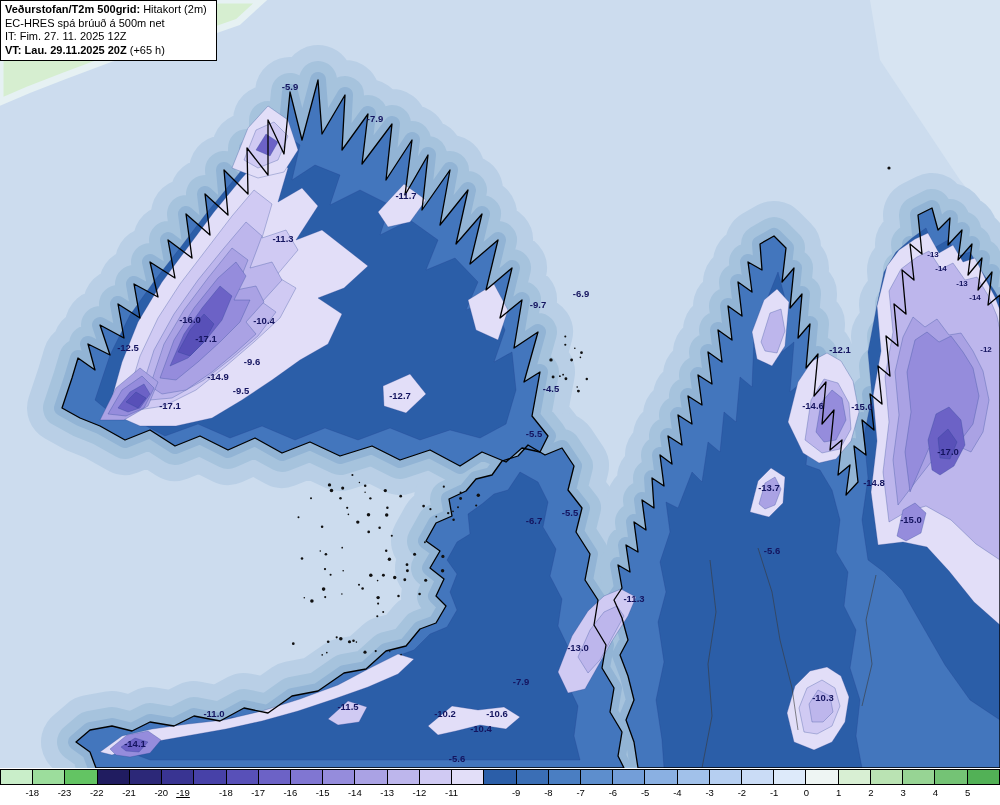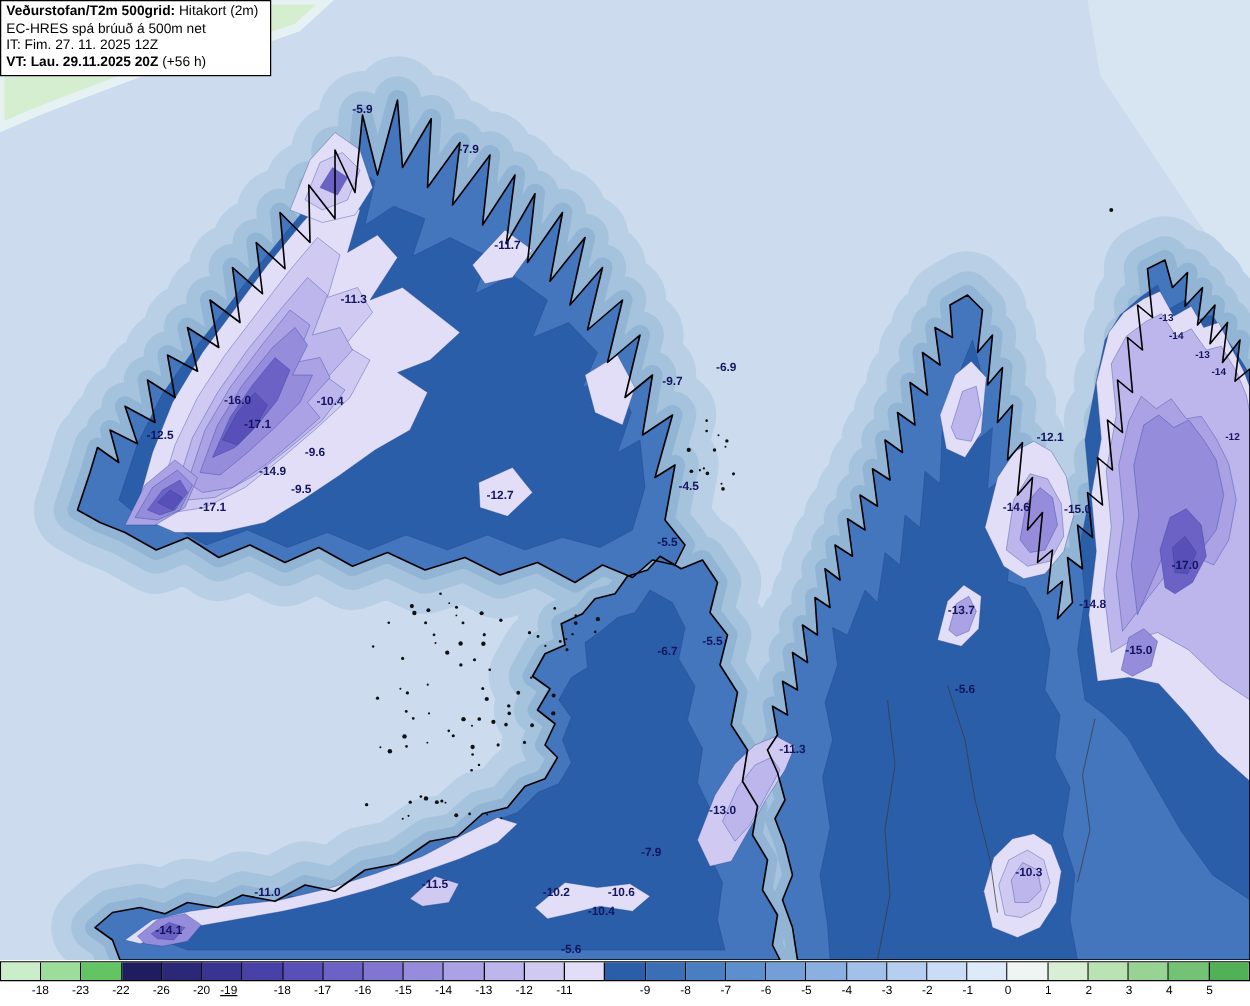--- a/index.html
+++ b/index.html
@@ -285,21 +285,21 @@
         <text x="962" y="286" class="tl sm">-13</text>
         <text x="975" y="300" class="tl sm">-14</text>
         <text x="986" y="352" class="tl sm">-12</text>
       </g>
 </svg>
 
 <div class="title-box">
   <div class="t-line"><span class="b">Veðurstofan/T2m 500grid:</span><span> Hitakort (2m)</span></div>
   <div class="t-line">EC-HRES spá brúuð á 500m net</div>
   <div class="t-line">IT: Fim. 27. 11. 2025 12Z</div>
-  <div class="t-line"><span class="b">VT: Lau. 29.11.2025 20Z</span><span> (+56 h)</span></div>
+  <div class="t-line"><span class="b">VT: Lau. 29.11.2025 20Z</span><span> (+65 h)</span></div>
 </div>
 
 <div class="colorbar">
   <div class="cb-cells" id="cb-cells">
         <div class="cb-cell" style="background: rgb(201, 238, 201);"></div>
         <div class="cb-cell" style="background: rgb(156, 221, 156);"></div>
         <div class="cb-cell" style="background: rgb(99, 196, 99);"></div>
         <div class="cb-cell" style="background: rgb(32, 28, 96);"></div>
         <div class="cb-cell" style="background: rgb(44, 40, 120);"></div>
         <div class="cb-cell" style="background: rgb(57, 52, 146);"></div>
@@ -326,21 +326,21 @@
         <div class="cb-cell" style="background: rgb(216, 239, 211);"></div>
         <div class="cb-cell" style="background: rgb(186, 227, 179);"></div>
         <div class="cb-cell" style="background: rgb(151, 212, 148);"></div>
         <div class="cb-cell" style="background: rgb(116, 195, 117);"></div>
         <div class="cb-cell" style="background: rgb(82, 177, 86);"></div>
       </div>
   <div class="cb-ticks" id="cb-ticks">
         <span class="cb-tick" style="left: 32.2581px;">-18</span>
         <span class="cb-tick" style="left: 64.5161px;">-23</span>
         <span class="cb-tick" style="left: 96.7742px;">-22</span>
-        <span class="cb-tick" style="left: 129.032px;">-26</span>
+        <span class="cb-tick" style="left: 129.032px;">-21</span>
         <span class="cb-tick" style="left: 161.29px;">-20</span>
         <span class="cb-tick" style="left: 183px; text-decoration: underline;">-19</span>
         <span class="cb-tick" style="left: 225.806px;">-18</span>
         <span class="cb-tick" style="left: 258.065px; text-align: right;">-17</span>
         <span class="cb-tick" style="left: 290.323px;">-16</span>
         <span class="cb-tick" style="left: 322.581px;">-15</span>
         <span class="cb-tick" style="left: 354.839px;">-14</span>
         <span class="cb-tick" style="left: 387.097px;">-13</span>
         <span class="cb-tick" style="left: 419.355px;">-12</span>
         <span class="cb-tick" style="left: 451.613px; text-align: center;">-11</span>

